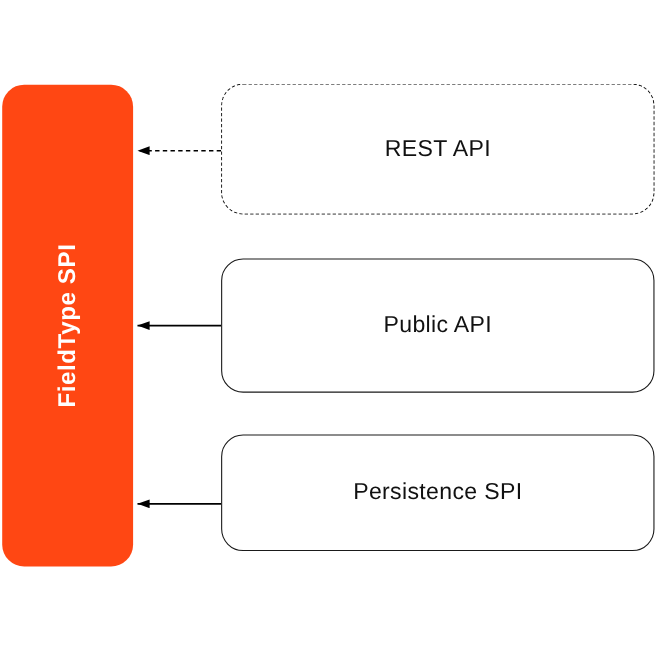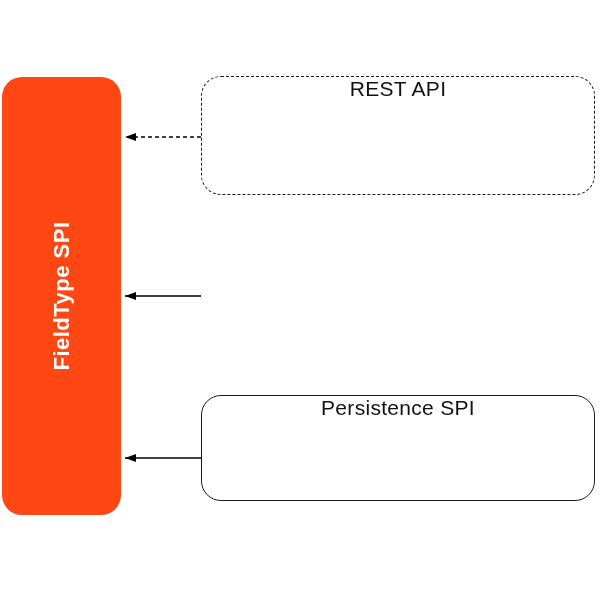--- a/index.html
+++ b/index.html
@@ -31,20 +31,21 @@
     font-weight: 700;
     letter-spacing: 0.5px;
   }
   .api-box {
     position: absolute;
     left: 201px;
     width: 394px;
     border-radius: 20px;
     background: #ffffff;
     display: flex;
+    align-items: center;
     justify-content: center;
     box-sizing: border-box;
   }
   .api-box .label {
     font-size: 21px;
     color: #111111;
     letter-spacing: 0.3px;
   }
   .api-box.solid  { border: 1.5px solid #1a1a1a; }
   .api-box.dashed { border: 1.5px dashed #1a1a1a; }
@@ -79,18 +80,21 @@
     </defs>
     <line x1="201" y1="137" x2="125" y2="137" marker-end="url(#ah)" stroke-dasharray="4 3"></line>
     <line x1="201" y1="296" x2="125" y2="296" marker-end="url(#ah)"></line>
     <line x1="201" y1="458" x2="125" y2="458" marker-end="url(#ah)"></line>
   </svg>
 
   <div id="box-rest" class="api-box dashed">
     <span class="label">REST API</span>
   </div>
 
+  <div id="box-public" class="api-box solid">
+    <span class="label">Public API</span>
+  </div>
 
   <div id="box-persistence" class="api-box solid">
     <span class="label">Persistence SPI</span>
   </div>
 
 </div>
 
 </body></html>

